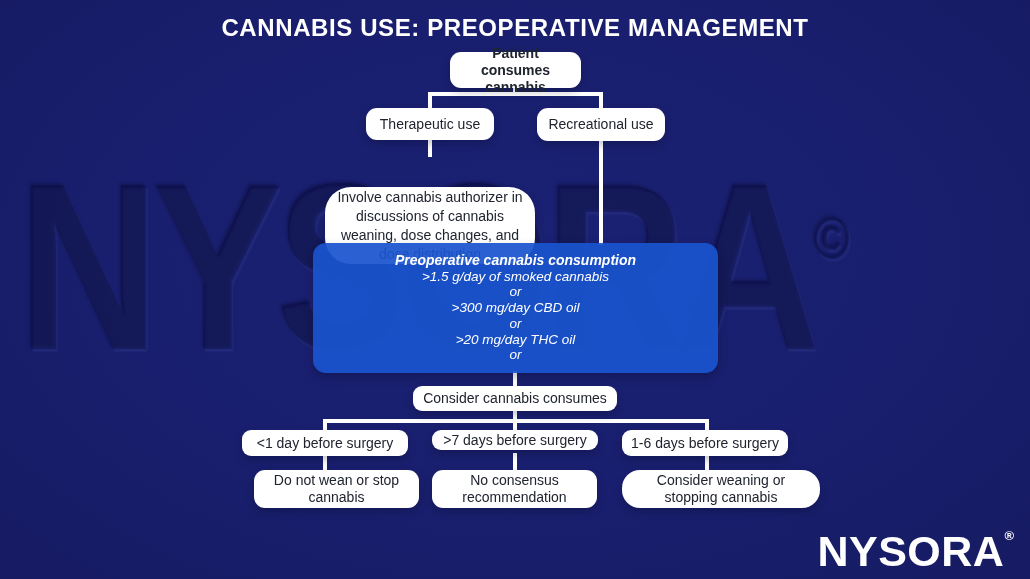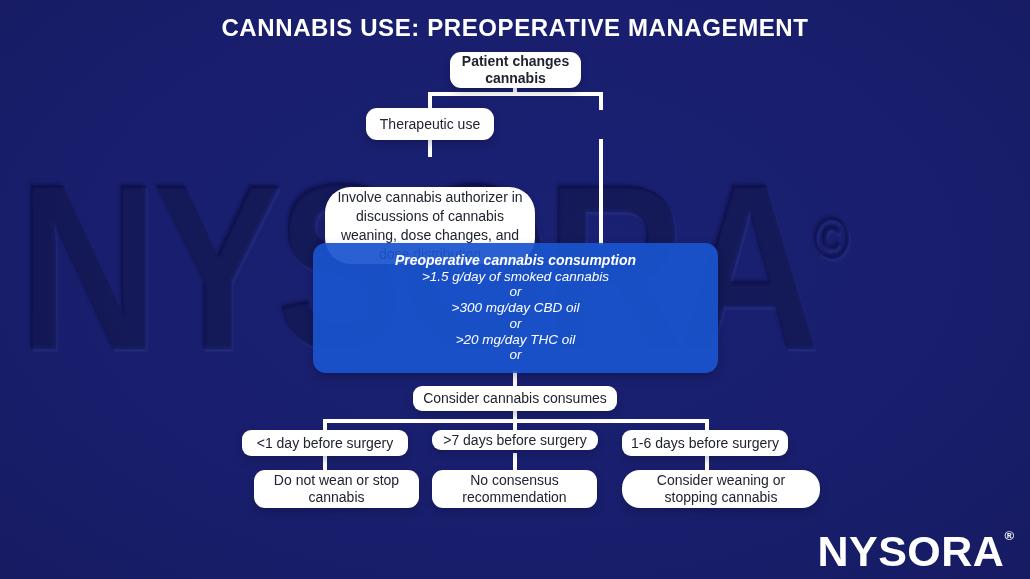--- a/index.html
+++ b/index.html
@@ -105,24 +105,25 @@
   <div class="connector" style="left:513px;top:371px;width:4px;height:17px;"></div>
   <div class="connector" style="left:513px;top:408px;width:4px;height:13px;"></div>
   <div class="connector" style="left:323px;top:419px;width:386px;height:4px;"></div>
   <div class="connector" style="left:323px;top:419px;width:4px;height:13px;"></div>
   <div class="connector" style="left:513px;top:419px;width:4px;height:13px;"></div>
   <div class="connector" style="left:705px;top:419px;width:4px;height:13px;"></div>
   <div class="connector" style="left:323px;top:453px;width:4px;height:19px;"></div>
   <div class="connector" style="left:513px;top:453px;width:4px;height:19px;"></div>
   <div class="connector" style="left:705px;top:453px;width:4px;height:19px;"></div>
 
-  <div class="node bold" style="left:450px;top:52px;width:131px;height:36px;">Patient changes cannabis</div>
+  <div class="node bold" style="left:450px;top:52px;width:131px;height:36px;">Patient consumes cannabis</div>
 
   <div class="node" style="left:366px;top:108px;width:128px;height:32px;text-align:right;">Therapeutic use</div>
 
+  <div class="node" style="left:537px;top:108px;width:128px;height:33px;">Recreational use</div>
 
   <div class="node big-radius" style="left:325px;top:155px;width:210px;height:77px;">Involve cannabis authorizer in discussions of cannabis weaning, dose changes, and dose distribution</div>
 
   <div class="blue-node" style="left:313px;top:243px;width:405px;height:130px;">
     <div class="heading">Preoperative cannabis consumption</div>
     <div>&gt;1.5 g/day of smoked cannabis</div>
     <div>or</div>
     <div>&gt;300 mg/day CBD oil</div>
     <div>or</div>
     <div>&gt;20 mg/day THC oil</div>

